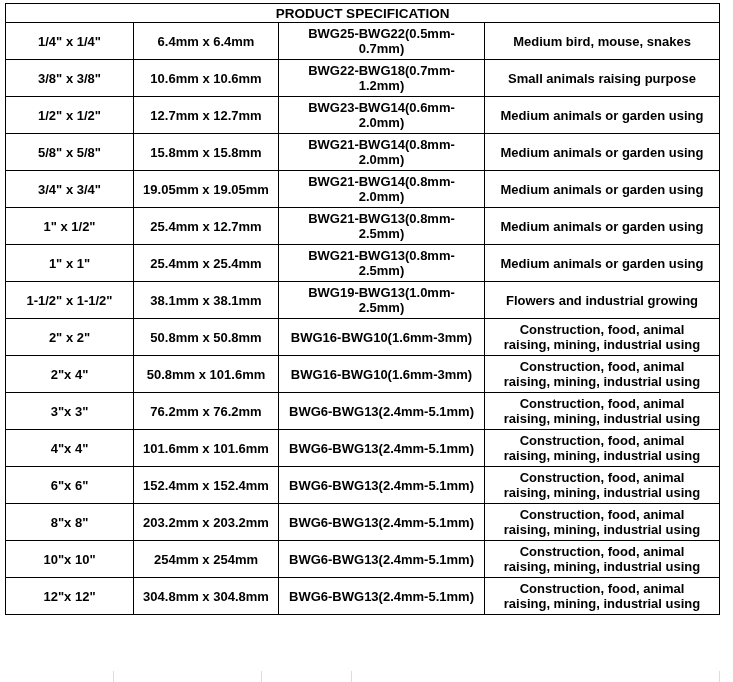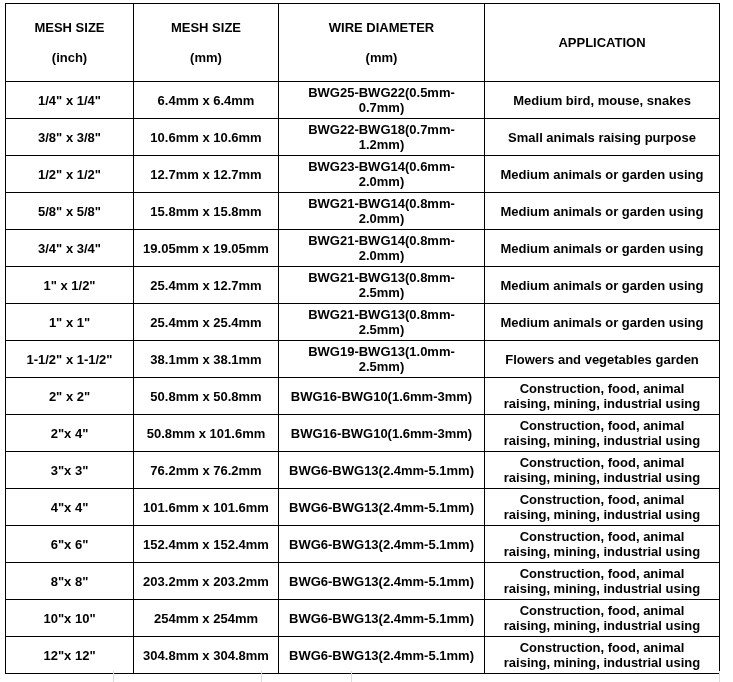--- a/index.html
+++ b/index.html
@@ -70,36 +70,22 @@
 <div class="page">
 
   <table class="spec">
     <colgroup>
       <col style="width:128px">
       <col style="width:145px">
       <col style="width:206px">
       <col style="width:235px">
     </colgroup>
     <thead>
-      <tr class="header-row">
-        <th>
-          <div>MESH SIZE</div>
-          <div>(inch)</div>
-        </th>
-        <th>
-          <div>MESH SIZE</div>
-          <div>(mm)</div>
-        </th>
-        <th>
-          <div>WIRE DIAMETER</div>
-          <div>(mm)</div>
-        </th>
-        <th>
-          <div>APPLICATION</div>
-        </th>
+      <tr class="title-row">
+        <td colspan="4">PRODUCT SPECIFICATION</td>
       </tr>
     </thead>
     <tbody>
         <tr>
           <td>1/4" x 1/4"</td>
           <td>6.4mm x 6.4mm</td>
           <td>BWG25-BWG22(0.5mm-
 0.7mm)</td>
           <td>Medium bird, mouse, snakes</td>
         </tr>
@@ -143,21 +129,21 @@
           <td>25.4mm x 25.4mm</td>
           <td>BWG21-BWG13(0.8mm-
 2.5mm)</td>
           <td>Medium animals or garden using</td>
         </tr>
         <tr>
           <td>1-1/2" x 1-1/2"</td>
           <td>38.1mm x 38.1mm</td>
           <td>BWG19-BWG13(1.0mm-
 2.5mm)</td>
-          <td>Flowers and vegetables garden</td>
+          <td>Flowers and industrial growing</td>
         </tr>
         <tr>
           <td>2" x 2"</td>
           <td>50.8mm x 50.8mm</td>
           <td>BWG16-BWG10(1.6mm-3mm)</td>
           <td>Construction, food, animal
 raising, mining, industrial using</td>
         </tr>
         <tr>
           <td>2"x 4"</td>

